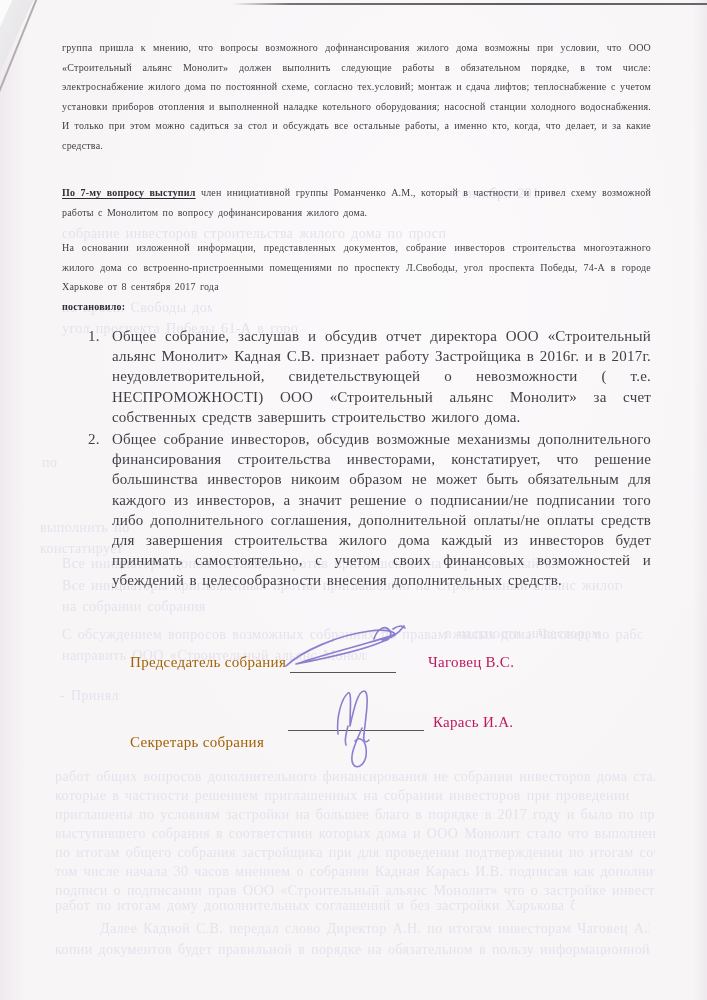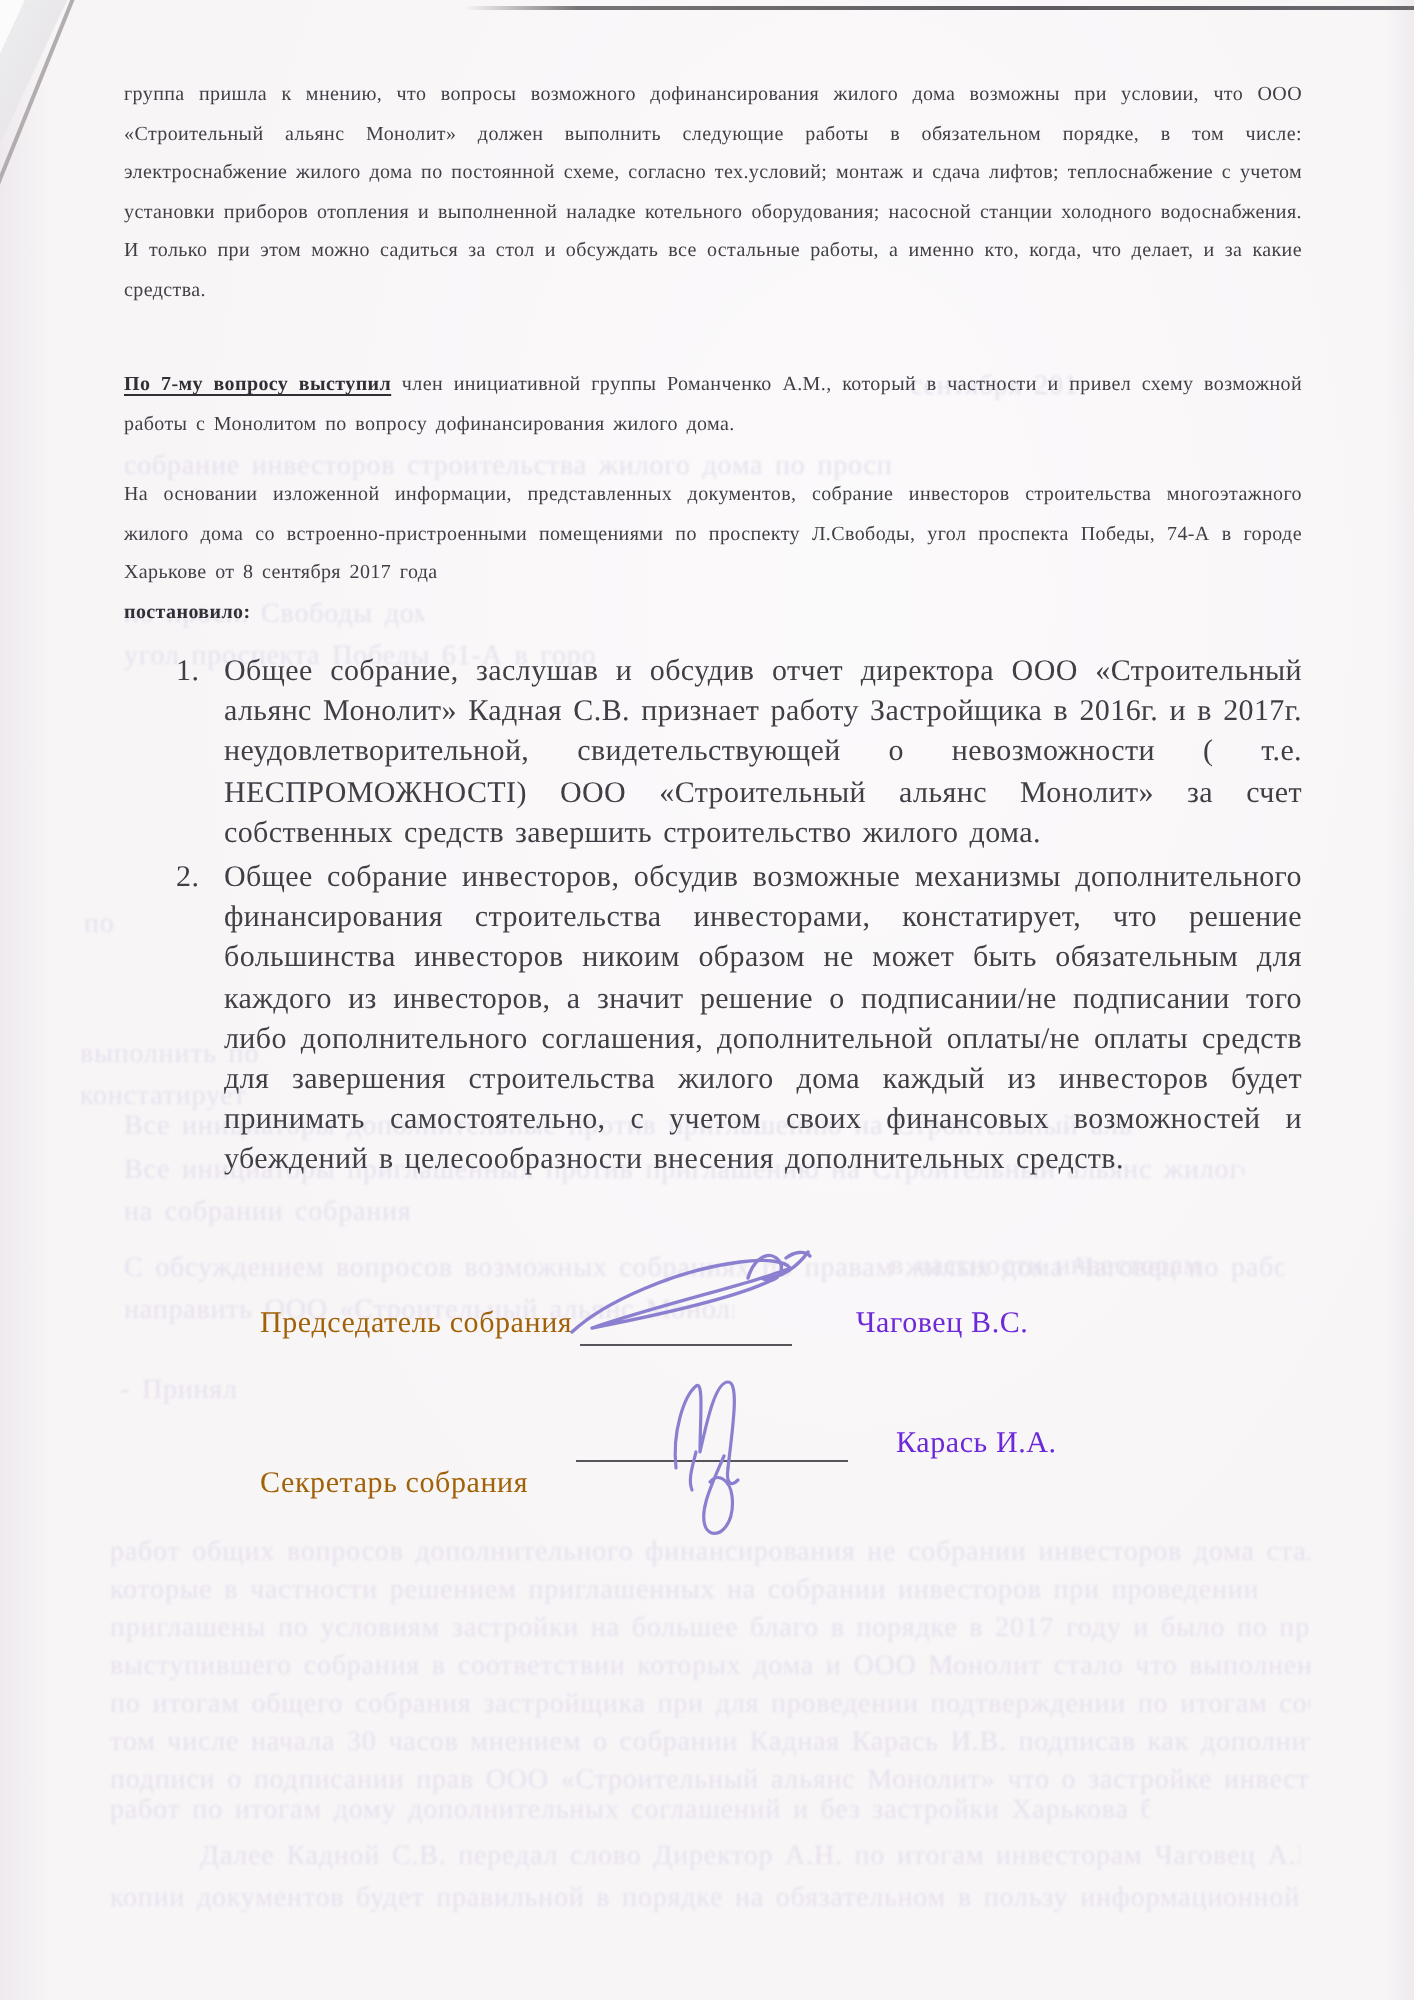--- a/index.html
+++ b/index.html
@@ -45,21 +45,21 @@
   .bold{ font-weight:bold; color:#312f35;margin-top:39px; }
   ol.res{
     position:absolute; left:88px; top:326px; width:563px;
     list-style:none; font-size:15px; line-height:20.2px;
     letter-spacing:.2px; word-spacing:1.6px; text-align:justify; color:#413f46;
   }
   ol.res li{ position:relative; padding-left:24px; margin-bottom:2px; }
   ol.res li .num{ position:absolute; left:0; top:0; }
   
   .sig-label{ position:absolute; font-size:15px; letter-spacing:.3px; color:#a16207; }
-  .sig-name{ position:absolute; font-size:15px; letter-spacing:.3px; color:#6d28d9; }
+  .sig-name{ position:absolute; font-size:15px; letter-spacing:.3px; color:#be185d; }
   .sig-line{ position:absolute; height:0; border-bottom:1.4px solid #57545c; }
   .sig-svg{ position:absolute; }
   
   .ghost{
     position:absolute; font-size:14px; line-height:16px;
     color:#e7e1ed; white-space:nowrap; overflow:hidden;
     filter:blur(.4px); letter-spacing:.4px; word-spacing:2px;
     user-select:none;
   }
 </style>
@@ -127,13 +127,13 @@
 <span class="sig-label" style="left:130px;top:734px">Секретарь  собрания</span>
 <div class="sig-line" style="left:288px;top:730px;width:136px"></div>
 <svg class="sig-svg" style="left:322px;top:684px" width="66" height="86" viewBox="0 0 66 86">
   <g fill="none" stroke="#8b7fd0" stroke-width="1.6" stroke-linecap="round" stroke-linejoin="round">
     <path d="M16 50 C 14 32, 20 14, 26 9 C 30 6, 28 26, 28 42 C 32 24, 36 7, 42 7 C 48 7, 44 32, 42 50"></path>
     <path d="M42 50 C 41 57, 43 60, 47 56"></path>
     <path d="M40 44 C 34 58, 27 72, 31 80 C 35 87, 46 80, 44 64 C 43 56, 37 52, 33 57"></path>
     <path d="M26 42 C 24 50, 22 56, 24 61"></path>
   </g>
 </svg>
-<span class="sig-name" style="left:448px;top:714px">Карась И.А.</span>
+<span class="sig-name" style="left:433px;top:714px">Карась И.А.</span>
 
 </body></html>

